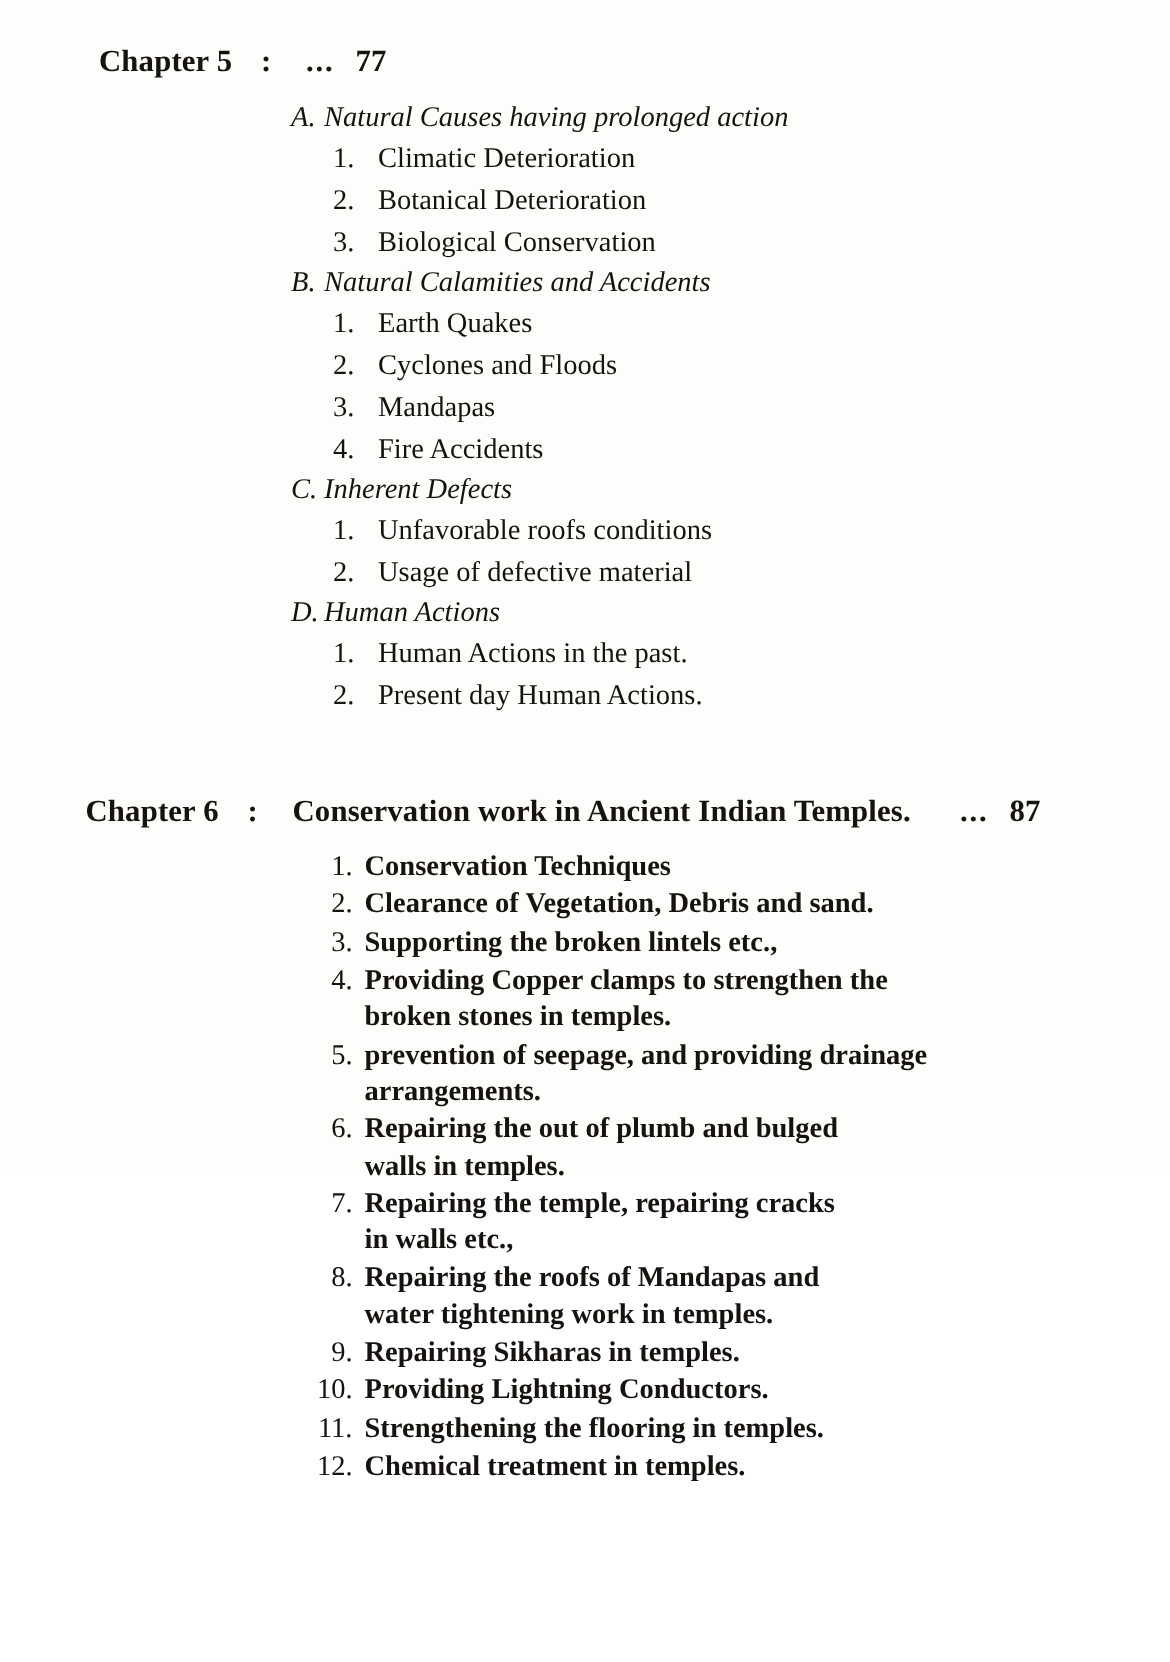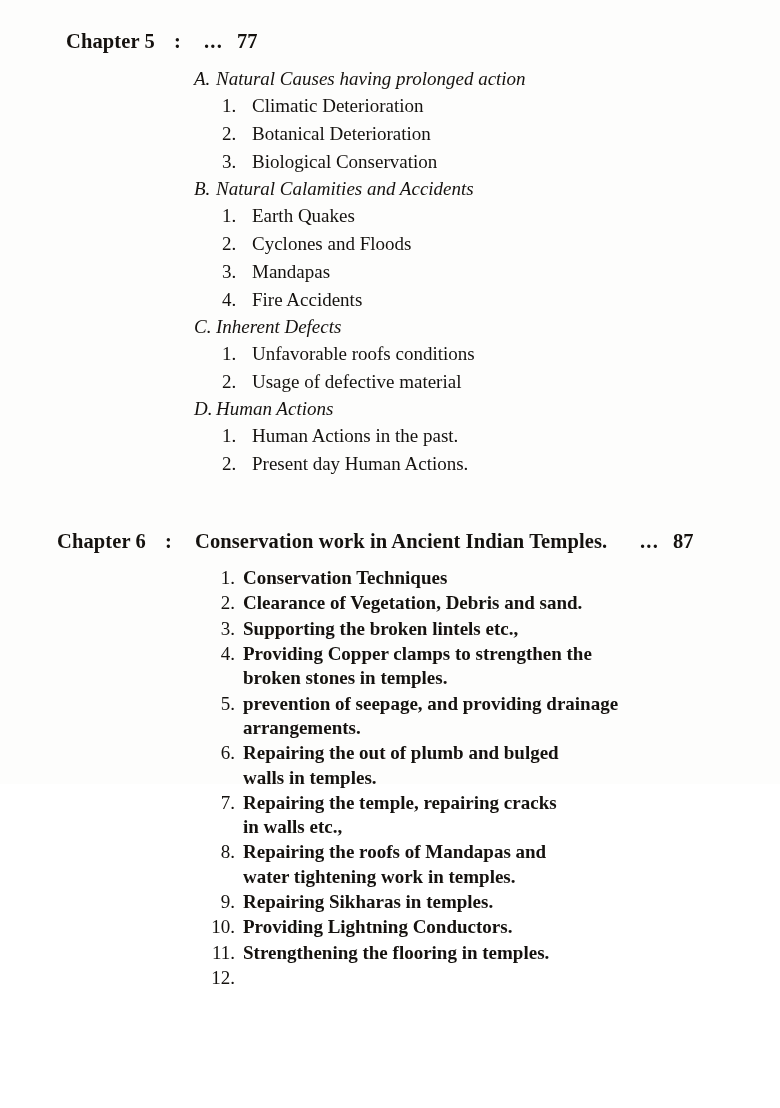--- a/index.html
+++ b/index.html
@@ -288,17 +288,20 @@
           </span>
         </div>
         <div class="task-row">
           <span class="task-num">11.</span>
           <span class="task-text">
             <span class="cont">Strengthening the flooring in temples.</span>
           </span>
         </div>
         <div class="task-row">
           <span class="task-num">12.</span>
+          <span class="task-text">
+            <span class="cont">Chemical treatment in temples.</span>
+          </span>
         </div>
       </div>
   </div>
 
 </div>
 
 </body></html>

